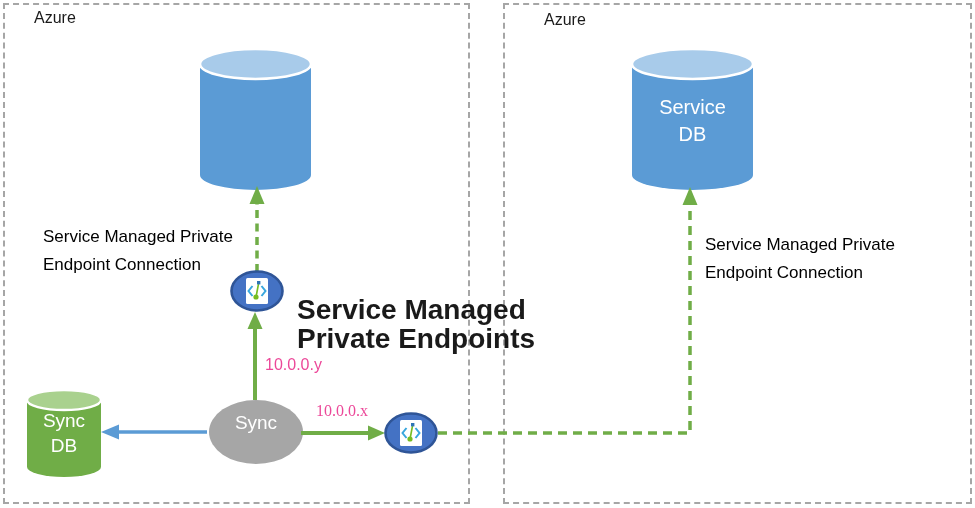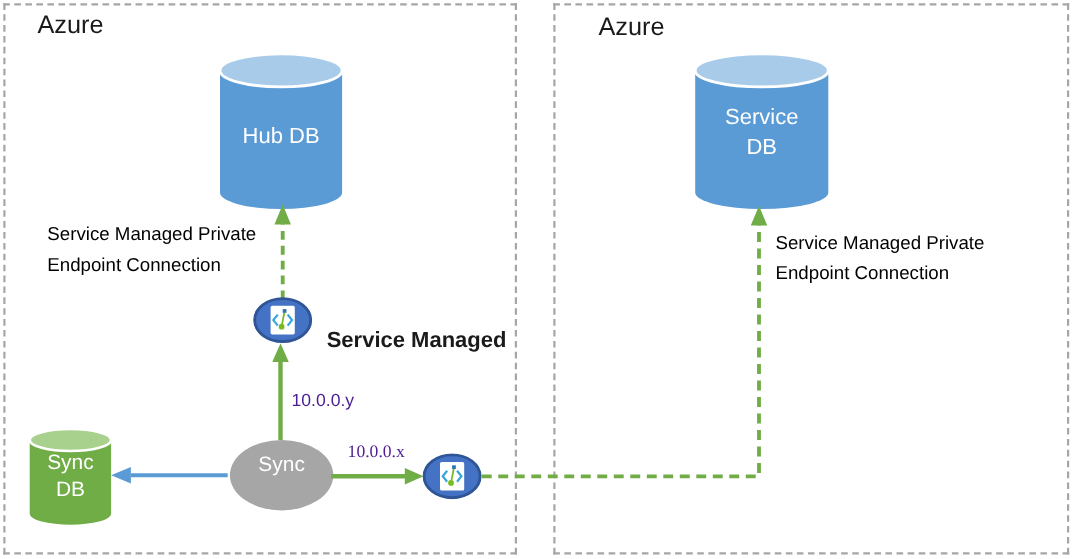--- a/index.html
+++ b/index.html
@@ -13,21 +13,21 @@
     overflow: hidden;
   }
   .abs { position: absolute; }
   .region {
     position: absolute;
     border: 2px dashed #a6a6a6;
     background: transparent;
   }
   .region-label {
     position: absolute;
-    font-size: 23px;
+    font-size: 16px;
     color: #1a1a1a;
   }
   .cyl-label {
     position: absolute;
     color: #ffffff;
     text-align: center;
     font-size: 20px;
     line-height: 27px;
   }
   .cyl-label.small { font-size: 19px; line-height: 25px; }
@@ -37,52 +37,52 @@
     text-align: center;
     font-size: 19px;
     line-height: 23px;
   }
   .conn-label {
     position: absolute;
     font-size: 17px;
     line-height: 28px;
     color: #000000;
     white-space: nowrap;
+    margin-top: 24px;
   }
   .bold-label {
     position: absolute;
-    font-size: 20px;
+    font-size: 28px;
     line-height: 29px;
     font-weight: bold;
     color: #1a1a1a;
     white-space: nowrap;
   }
   .ip-label {
     position: absolute;
     font-size: 16px;
-    color: #4c1d95;
+    color: #ec4899;
     white-space: nowrap;
   }
 </style>
 </head>
 <body>
 
 <div class="stage">
 
   <div class="region" style="left:3px; top:3px; width:467px; height:501px;"></div>
   <div class="region" style="left:503px; top:3px; width:469px; height:501px;"></div>
 
   <div class="region-label" style="left:34px; top:9px;">Azure</div>
   <div class="region-label" style="left:544px; top:11px;">Azure</div>
 
   <svg class="abs" style="left:198px; top:47px;" width="115" height="146" viewBox="0 0 115 146">
     <path d="M2 17 L2 128 A55.5 15 0 0 0 113 128 L113 17 Z" fill="#5B9BD5"></path>
     <ellipse cx="57.5" cy="17" rx="55.5" ry="15" fill="#A8CBEA" stroke="#ffffff" stroke-width="2.6"></ellipse>
   </svg>
-  <div class="cyl-label" style="left:198px; top:111px; width:115px;">Hub DB</div>
 
   <svg class="abs" style="left:630px; top:47px;" width="125" height="146" viewBox="0 0 125 146">
     <path d="M2 17 L2 128 A60.5 15 0 0 0 123 128 L123 17 Z" fill="#5B9BD5"></path>
     <ellipse cx="62.5" cy="17" rx="60.5" ry="15" fill="#A8CBEA" stroke="#ffffff" stroke-width="2.6"></ellipse>
   </svg>
   <div class="cyl-label" style="left:630px; top:94px; width:125px;">
     <div>Service</div>
     <div>DB</div>
   </div>
 
@@ -152,18 +152,19 @@
     <div>Endpoint Connection</div>
   </div>
 
   <div class="conn-label" style="left:705px; top:207px;">
     <div>Service Managed Private</div>
     <div>Endpoint Connection</div>
   </div>
 
   <div class="bold-label" style="left:297px; top:295px;">
     <div>Service Managed</div>
+    <div>Private Endpoints</div>
   </div>
 
   <div class="ip-label" style="left:265px; top:356px;">10.0.0.y</div>
   <div class="ip-label" style="left:316px; top:402px;font-family:Liberation Serif, serif;">10.0.0.x</div>
 
 </div>
 
 </body></html>

